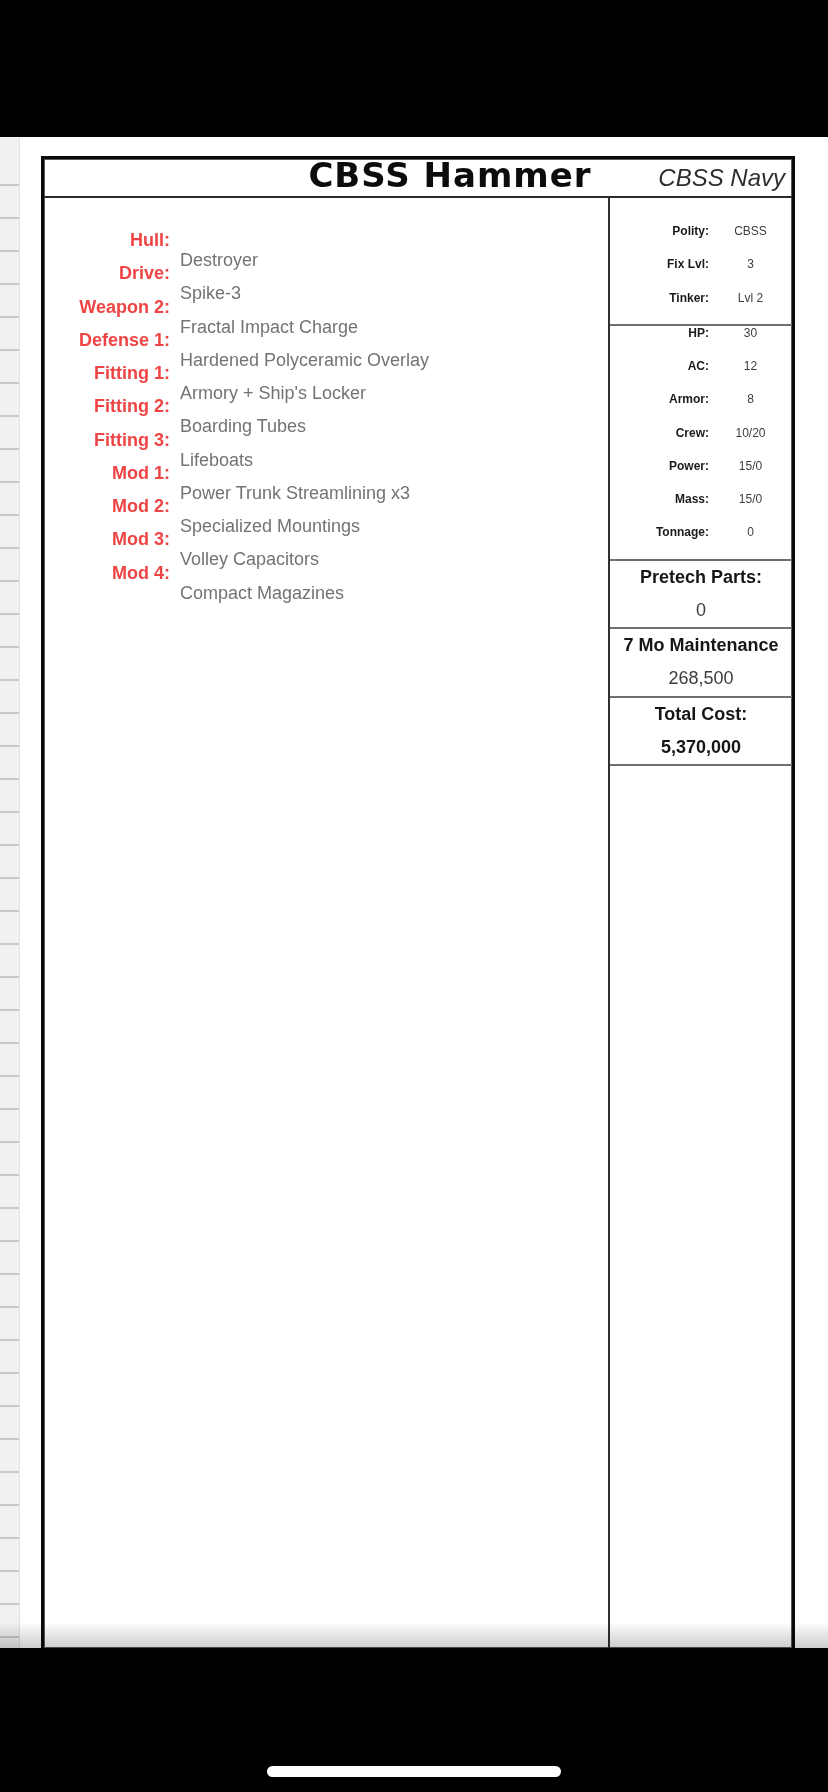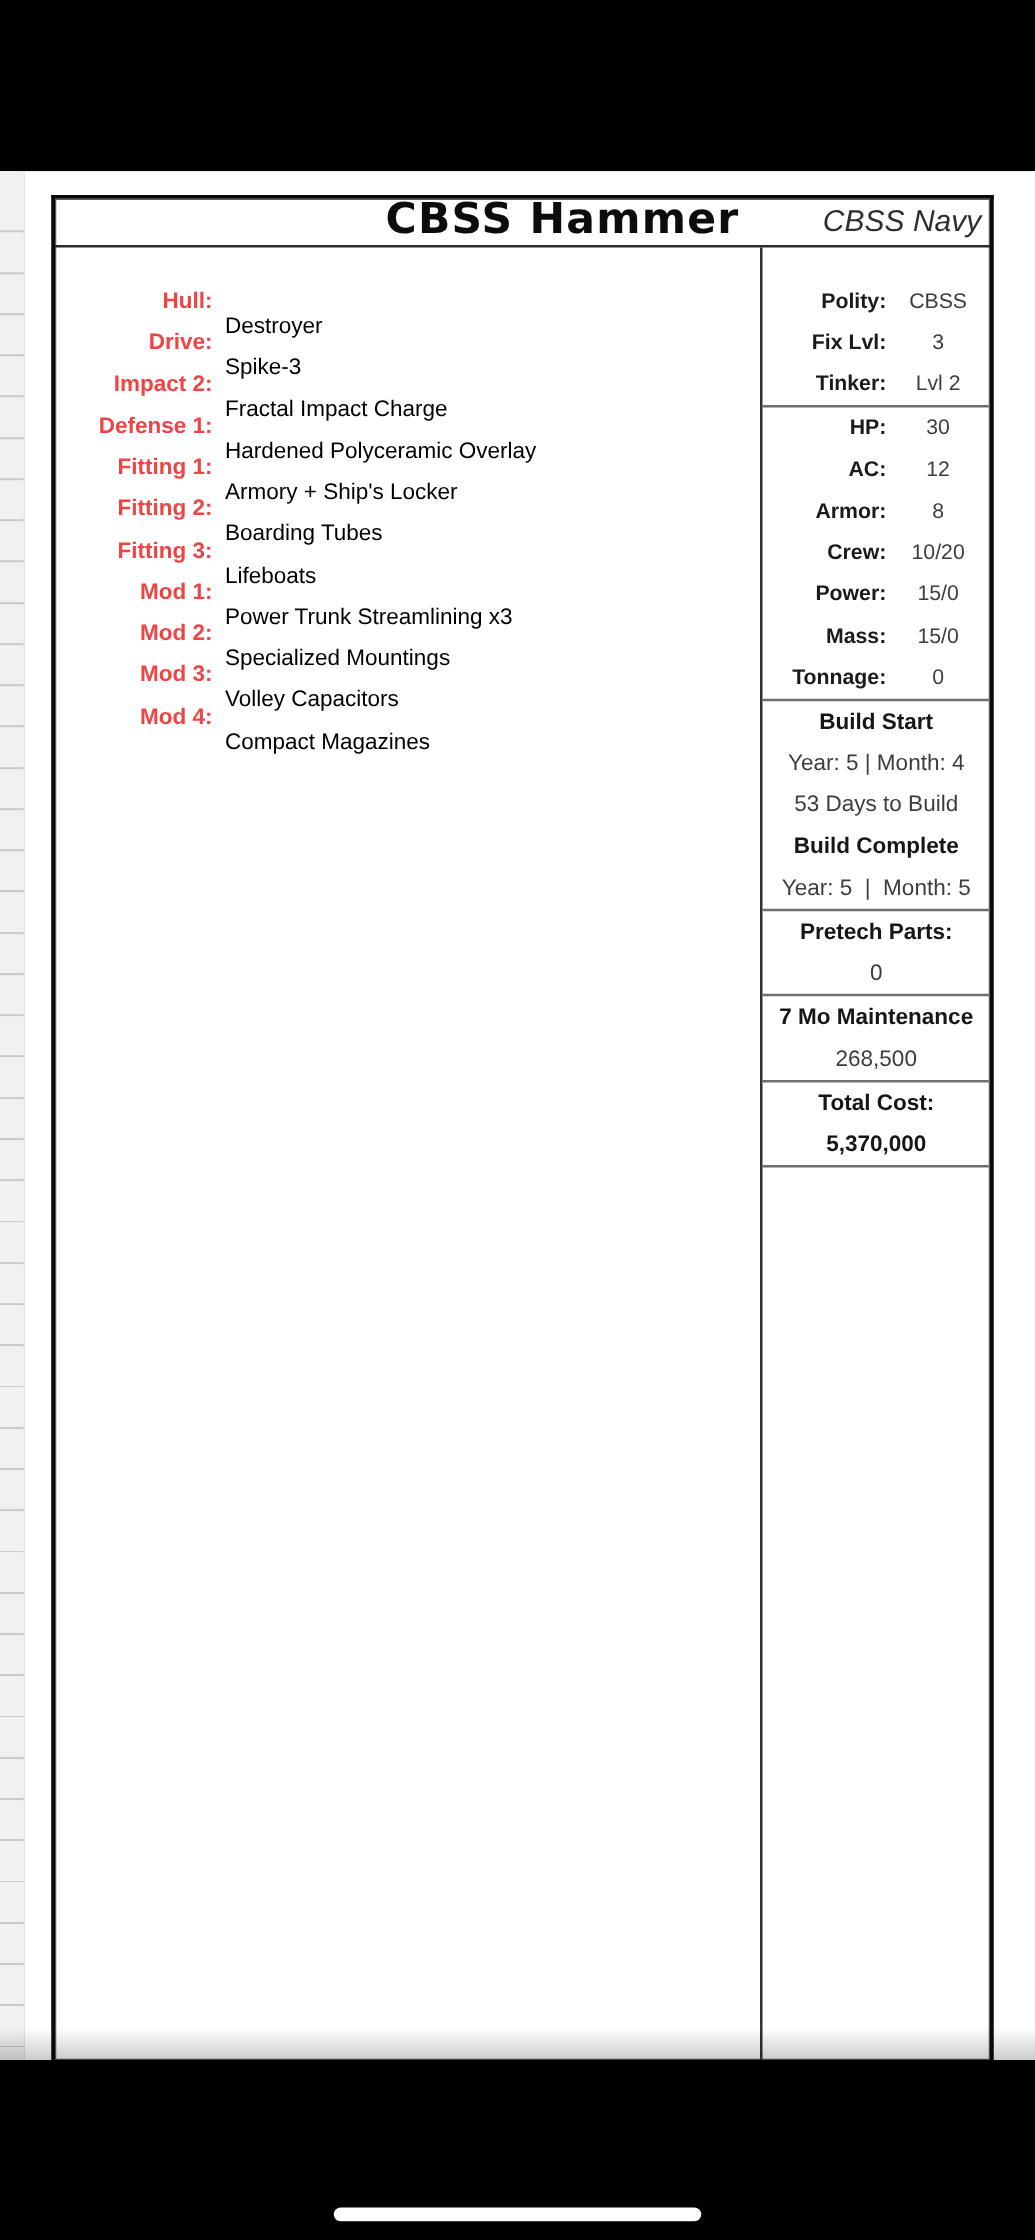--- a/index.html
+++ b/index.html
@@ -42,28 +42,28 @@
   .ship-affiliation {
     position: absolute; bottom: 4px; right: 7px;
     font-style: italic; font-size: 24px; color: #2e2e2e; white-space: nowrap;
   }
 
   .columns { flex: 1; display: flex; min-height: 0; }
 
   .left-col { width: 564px; padding-top: 26px; }
   .component-row { height: 33.25px; display: flex; align-items: center; font-size: 18px; }
   .component-label { width: 126px; text-align: right; font-weight: 700; color: #ef4444; flex: 0 0 126px; }
-  .component-value { margin-left: 10px; color: #000000; white-space: nowrap; margin-top: 40px; }
+  .component-value { margin-left: 10px; color: #737373; white-space: nowrap; margin-top: 40px; }
 
   .right-col {
     flex: 1; border-left: 2px solid #303030;
     display: flex; flex-direction: column; padding-top: 26px;
   }
   .stat-group { border-bottom: 2px solid #6f6f6f; }
-  .stat-row { height: 33.25px; display: flex; align-items: center; font-size: 17px; }
+  .stat-row { height: 33.25px; display: flex; align-items: flex-start; font-size: 12px; }
   .stat-label { flex: 0 0 99px; text-align: right; font-weight: 700; color: #1a1a1a; white-space: nowrap; }
   .stat-value { flex: 1; text-align: center; color: #3d3d3d; white-space: nowrap; }
 
   .center-row { height: 33.25px; display: flex; align-items: center; justify-content: center;
                 font-size: 18px; color: #3d3d3d; white-space: pre; }
   .center-row.bold { font-weight: 700; color: #161616; }
 
   .empty-group { flex: 1; }
 
   .bottom-fade {
@@ -100,21 +100,21 @@
         <div class="left-col">
           <div class="component-row">
             <span class="component-label">Hull:</span>
             <span class="component-value">Destroyer</span>
           </div>
           <div class="component-row">
             <span class="component-label">Drive:</span>
             <span class="component-value">Spike-3</span>
           </div>
           <div class="component-row">
-            <span class="component-label">Impact 2:</span>
+            <span class="component-label">Weapon 2:</span>
             <span class="component-value">Fractal Impact Charge</span>
           </div>
           <div class="component-row">
             <span class="component-label">Defense 1:</span>
             <span class="component-value">Hardened Polyceramic Overlay</span>
           </div>
           <div class="component-row">
             <span class="component-label">Fitting 1:</span>
             <span class="component-value">Armory + Ship's Locker</span>
           </div>
@@ -185,27 +185,20 @@
             <div class="stat-row">
               <span class="stat-label">Mass:</span>
               <span class="stat-value">15/0</span>
             </div>
             <div class="stat-row">
               <span class="stat-label">Tonnage:</span>
               <span class="stat-value">0</span>
             </div>
           </div>
 
-          <div class="stat-group">
-            <div class="center-row bold">Build Start</div>
-            <div class="center-row">Year: 5 | Month: 4</div>
-            <div class="center-row">53 Days to Build</div>
-            <div class="center-row bold">Build Complete</div>
-            <div class="center-row">Year: 5  |  Month: 5</div>
-          </div>
 
           <div class="stat-group">
             <div class="center-row bold">Pretech Parts:</div>
             <div class="center-row">0</div>
           </div>
 
           <div class="stat-group">
             <div class="center-row bold">7 Mo Maintenance</div>
             <div class="center-row">268,500</div>
           </div>

